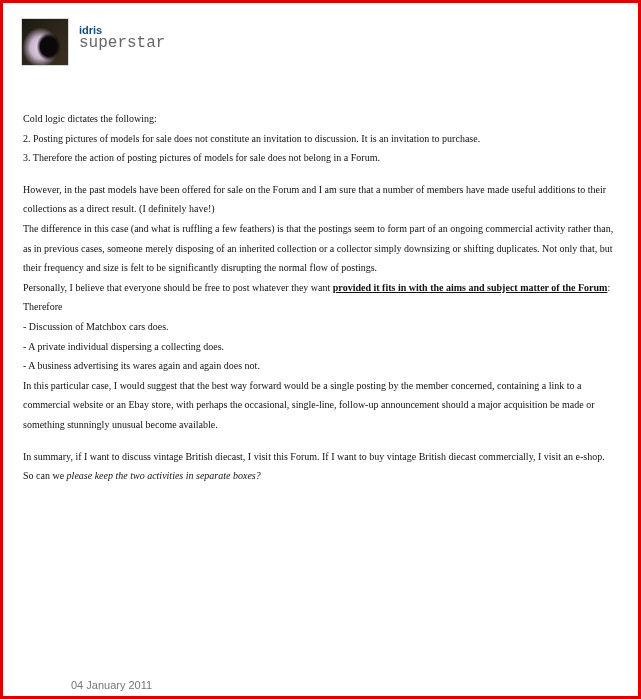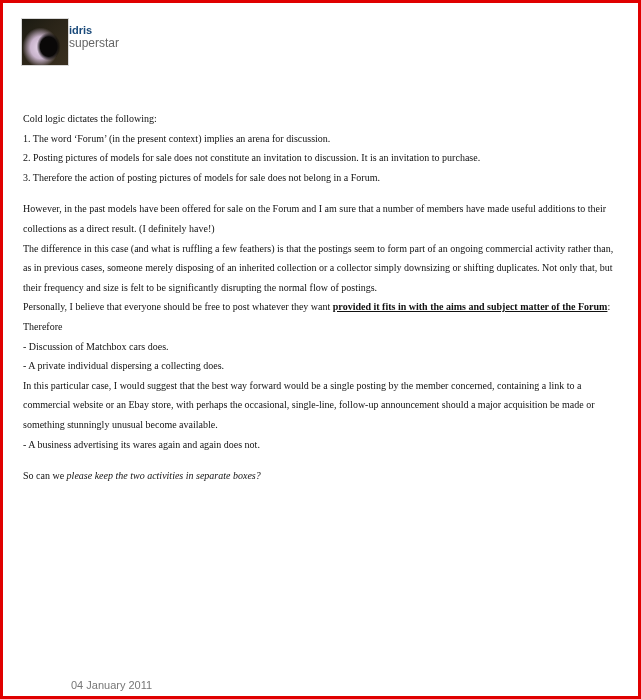--- a/index.html
+++ b/index.html
@@ -21,29 +21,29 @@
   .avatar {
     width: 48px; height: 48px;
     border: 1px solid #d8d8d8;
     box-sizing: border-box;
     background:
       radial-gradient(ellipse 12px 14px at 58% 60%, #0a0808 0%, #0a0808 70%, rgba(0,0,0,0) 100%),
       radial-gradient(ellipse 18px 20px at 40% 62%, #e8d8ec 0%, #c9b4cc 55%, rgba(0,0,0,0) 100%),
       linear-gradient(135deg, #1a1a12 0%, #2a2418 40%, #3a3020 100%);
     overflow: hidden;
   }
-  .user-info { margin-top: 6px; }
+  .user-info { margin-left: 10px; margin-top: 6px; }
   .username {
     font-family: "Liberation Sans", sans-serif;
     font-size: 11px; font-weight: bold; color: #1a4a7a;
     line-height: 13px;
   }
   .rank {
-    font-family: Liberation Sans, sans-serif;
-    font-size: 12px; color: #666666;
+    font-family: Liberation Mono, monospace;
+    font-size: 16px; color: #666666;
     line-height: 13px; margin-top: 0px;
   }
   .post-body {
     position: absolute; left: 20px; top: 106px; width: 600px;
     font-family: "Liberation Serif", serif;
     font-size: 10px; line-height: 19.6px; color: #111111;
   }
   .post-body p { margin: 0; }
   .post-body .gap { height: 12px; }
   .bold-underline { font-weight: bold; text-decoration: underline; }
@@ -63,30 +63,30 @@
   <div class="post-header">
     <div class="avatar"></div>
     <div class="user-info">
       <div class="username">idris</div>
       <div class="rank">superstar</div>
     </div>
   </div>
 
   <div class="post-body">
     <p>Cold logic dictates the following:</p>
-    <p>1. The word ‘Forum’ (in the present context) implies an arena for discussion.</p>
     <p>2. Posting pictures of models for sale does not constitute an invitation to discussion. It is an invitation to purchase.</p>
     <p>3. Therefore the action of posting pictures of models for sale does not belong in a Forum.</p>
     <div class="gap"></div>
     <p>However, in the past models have been offered for sale on the Forum and I am sure that a number of members have made useful additions to their collections as a direct result. (I definitely have!)</p>
     <p>The difference in this case (and what is ruffling a few feathers) is that the postings seem to form part of an ongoing commercial activity rather than, as in previous cases, someone merely disposing of an inherited collection or a collector simply downsizing or shifting duplicates. Not only that, but their frequency and size is felt to be significantly disrupting the normal flow of postings.</p>
     <p><span>Personally, I believe that everyone should be free to post whatever they want </span><span class="bold-underline">provided it fits in with the aims and subject matter of the Forum</span><span class="bold">: Therefore</span></p>
     <p>- Discussion of Matchbox cars does.</p>
     <p>- A private individual dispersing a collecting does.</p>
+    <p>- A business advertising its wares again and again does not.</p>
     <p>In this particular case, I would suggest that the best way forward would be a single posting by the member concerned, containing a link to a commercial website or an Ebay store, with perhaps the occasional, single-line, follow-up announcement should a major acquisition be made or something stunningly unusual become available.</p>
-    <p>- A business advertising its wares again and again does not.</p>
     <div class="gap"></div>
+    <p>In summary, if I want to discuss vintage British diecast, I visit this Forum. If I want to buy vintage British diecast commercially, I visit an e-shop.</p>
     <p><span>So can we </span><span class="italic">please keep the two activities in separate boxes?</span></p>
   </div>
 
   <div class="post-date">04 January 2011</div>
 
 </div>
 
 </body></html>

